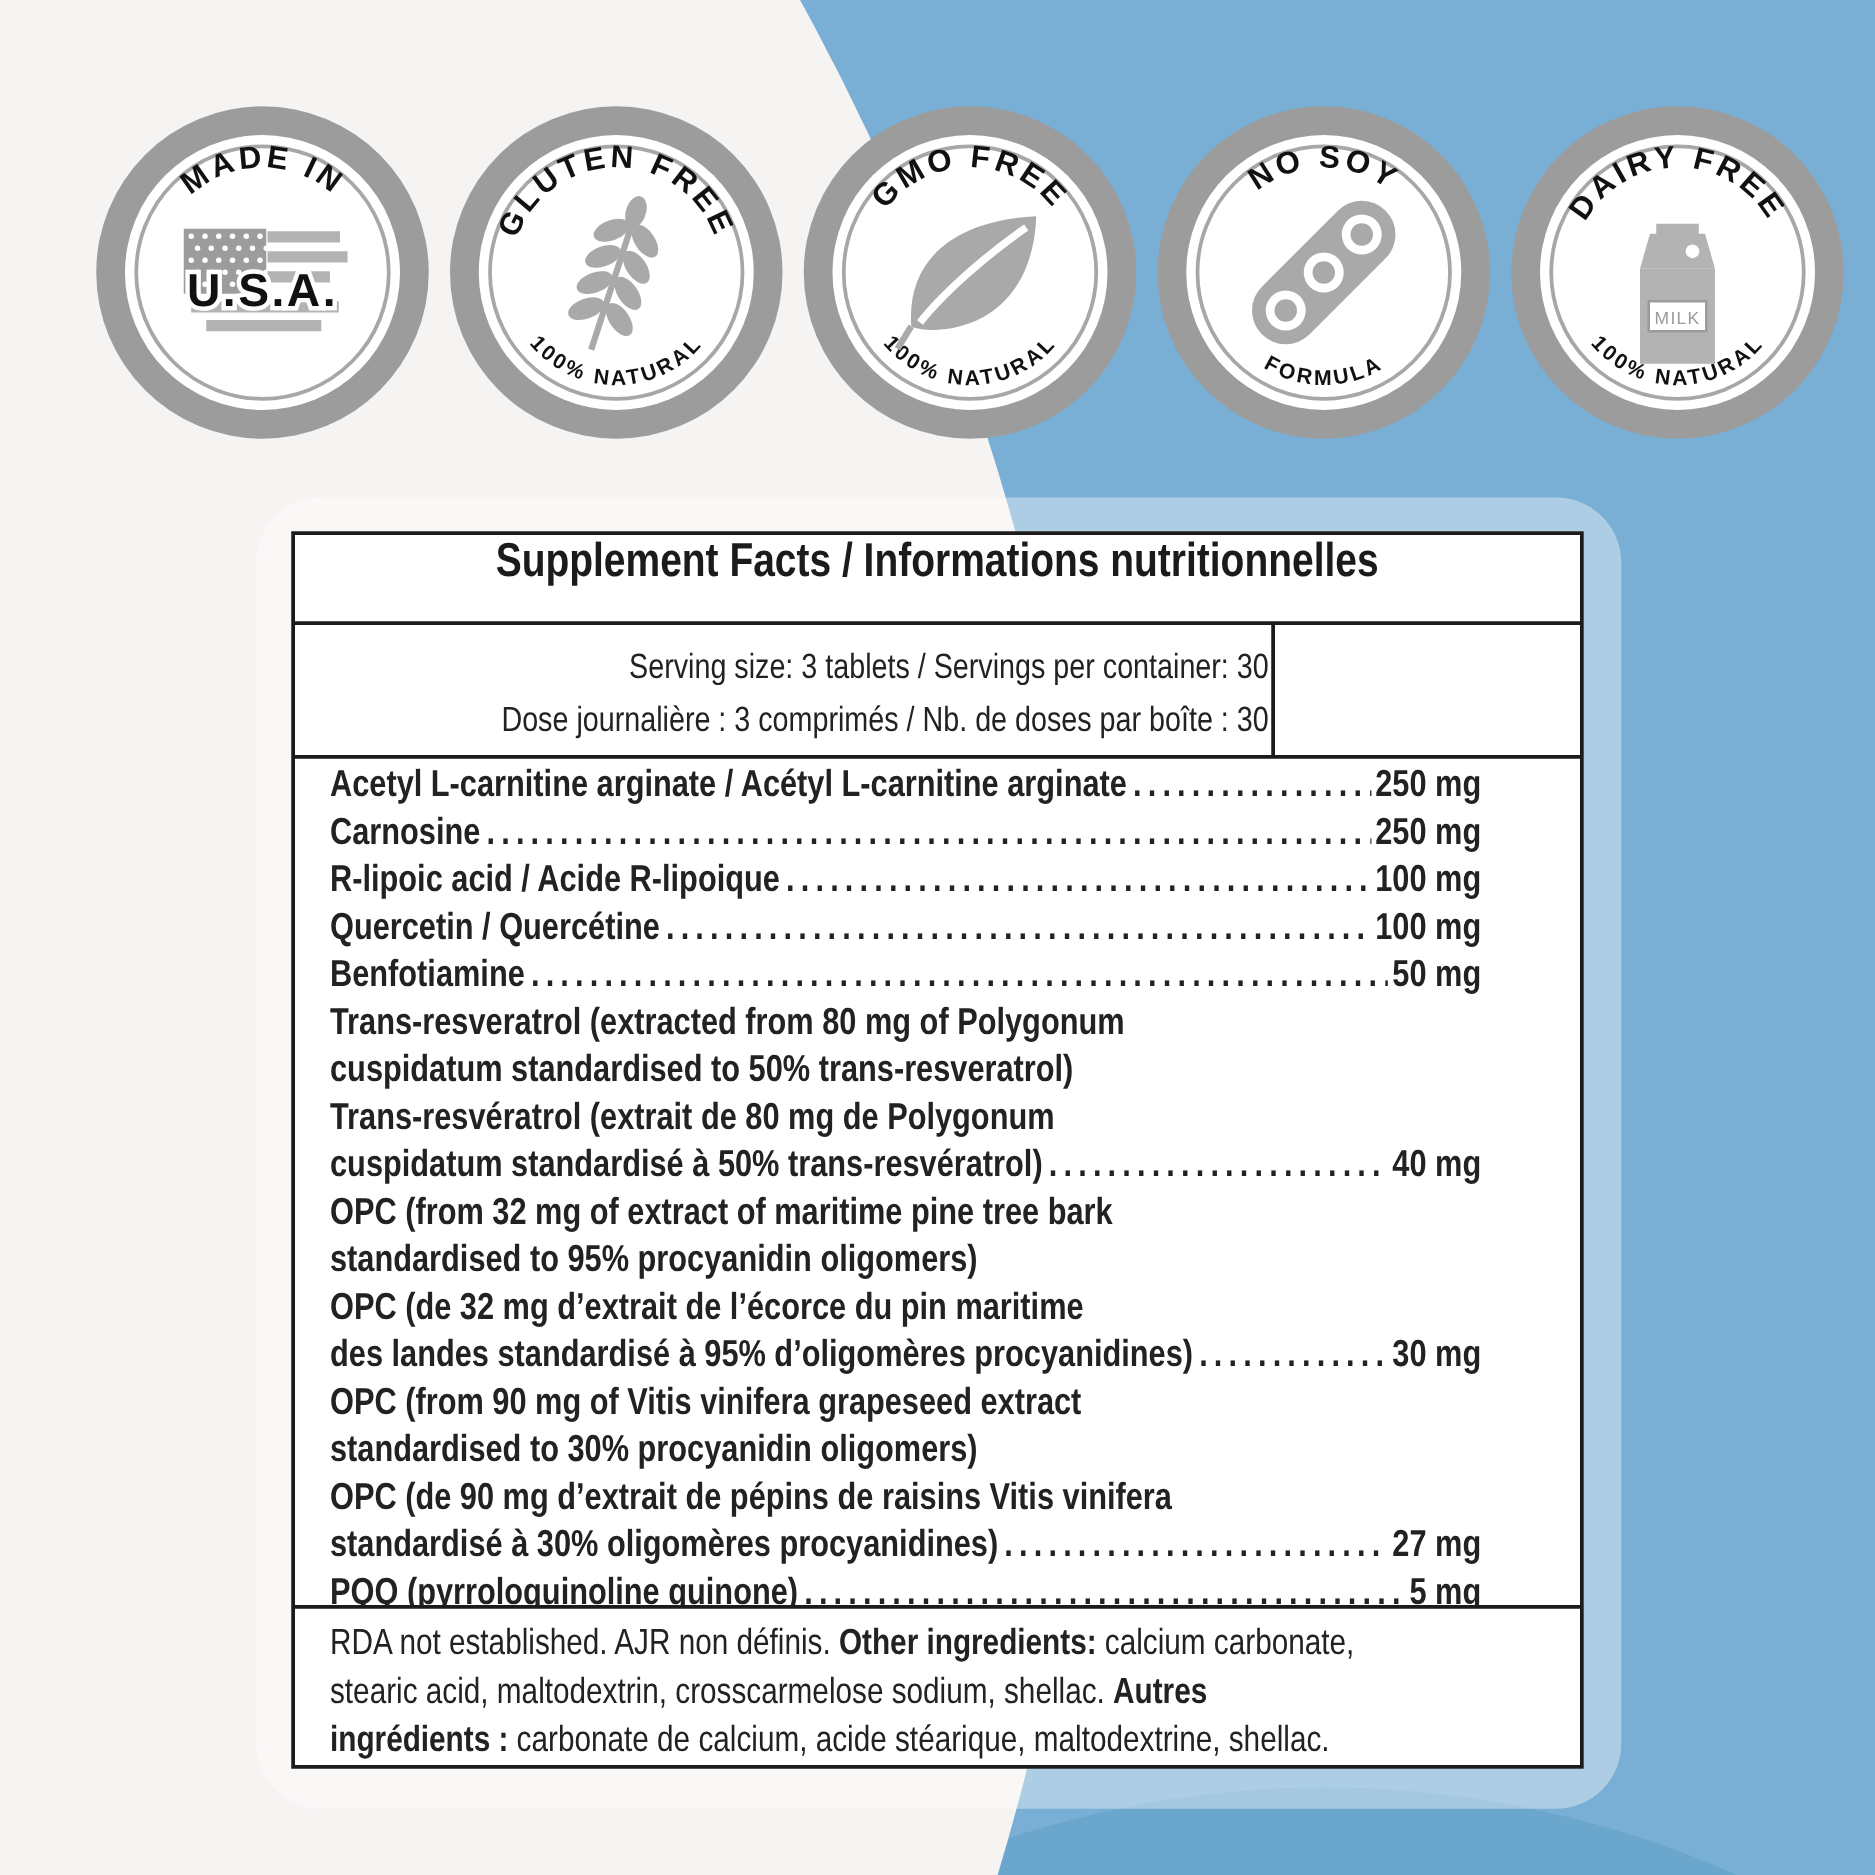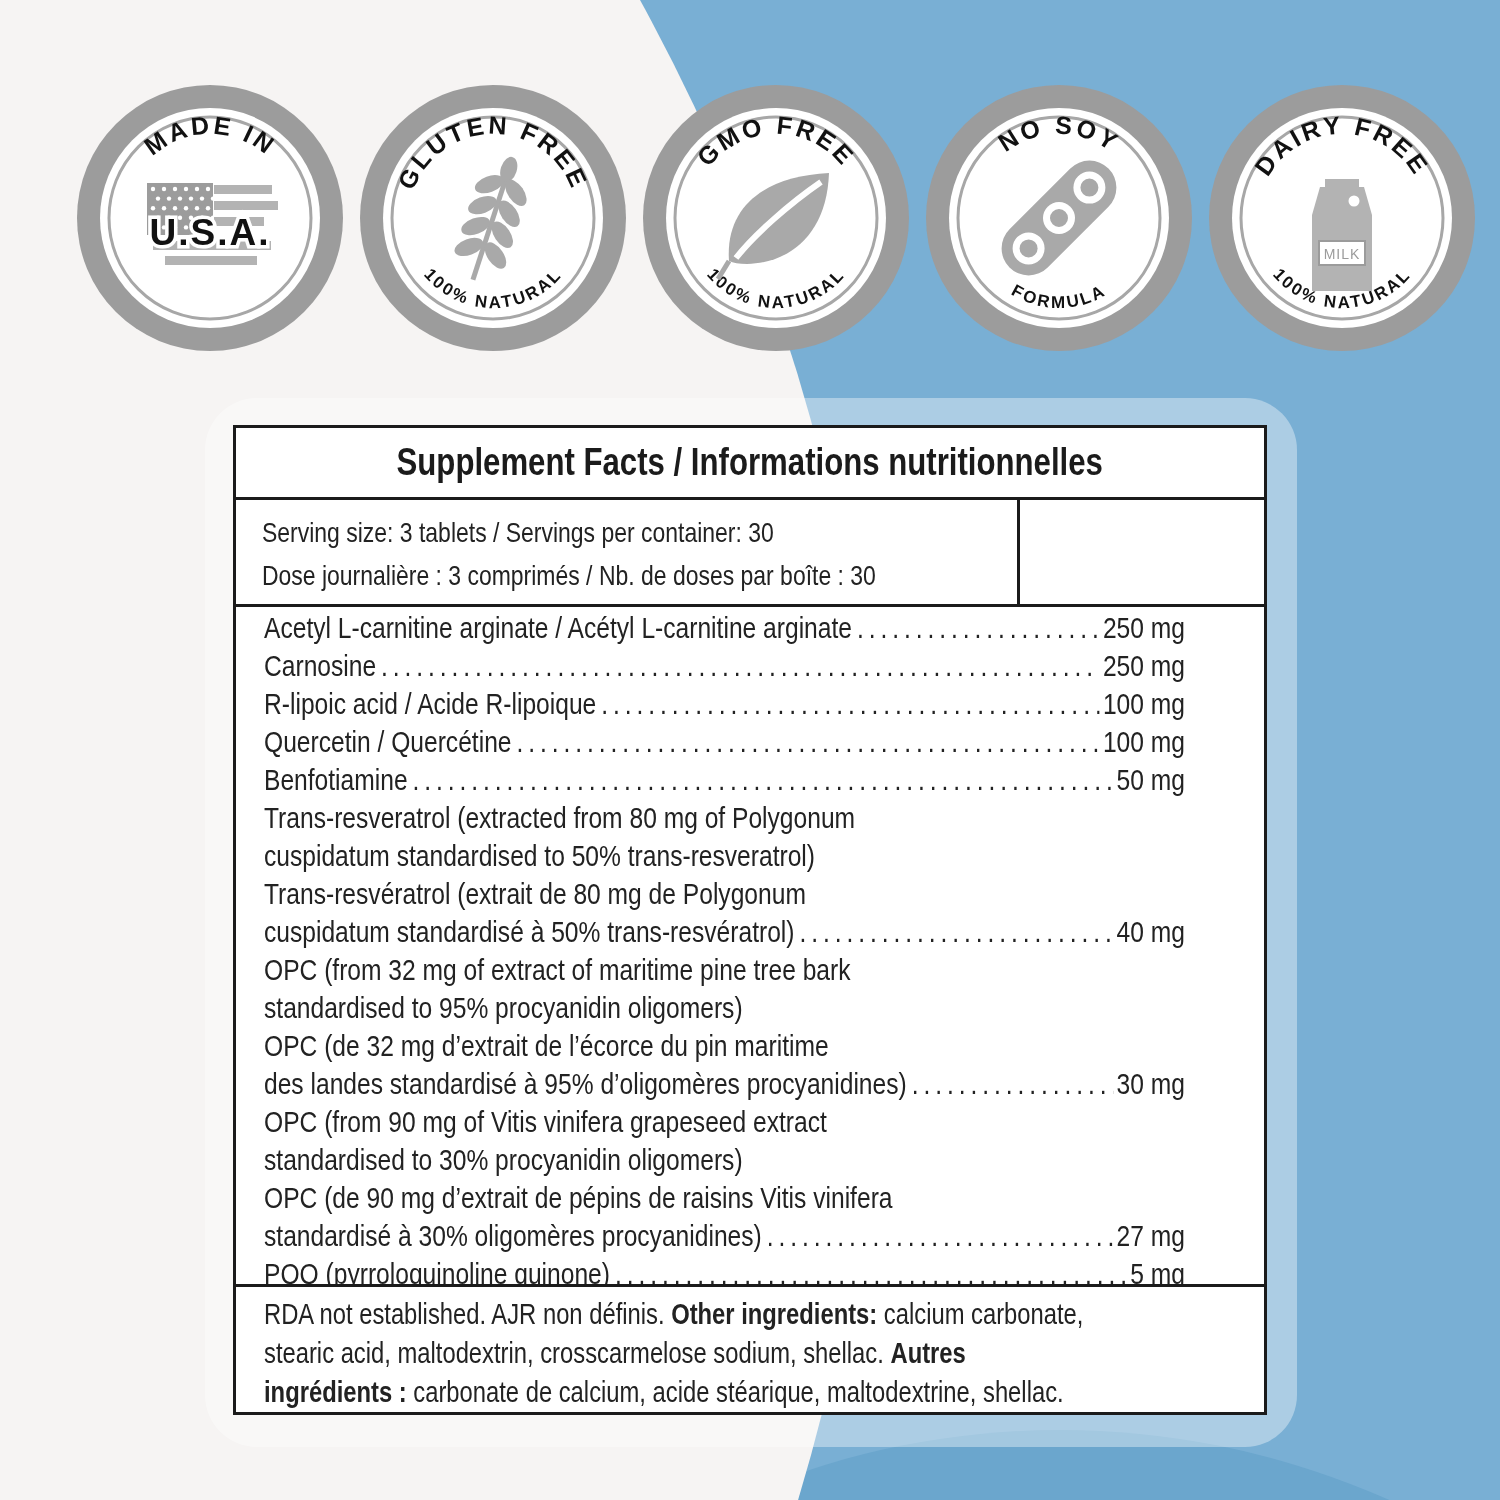--- a/index.html
+++ b/index.html
@@ -14,30 +14,30 @@
 
   
   .card{position:absolute;left:205px;top:398px;width:1092px;height:1049px;
         border-radius:52px;background:rgba(255,255,255,0.38);}
 
   
   .facts{position:absolute;left:233px;top:425px;width:1034px;height:990px;
          box-sizing:border-box;background:#ffffff;border:3px solid #1b1b1b;
          display:flex;flex-direction:column;color:#222;}
   .row-title{height:69px;border-bottom:3px solid #1b1b1b;display:flex;
-             align-items:center;justify-content:center;}
+             align-items:flex-start;justify-content:center;}
   .title-text{font-size:38px;font-weight:bold;color:#1b1b1b;white-space:nowrap;
               transform:scaleX(0.82);}
   .row-serving{height:107px;border-bottom:3px solid #1b1b1b;display:flex;box-sizing:border-box;}
   .sv-left{width:784px;box-sizing:border-box;border-right:3px solid #1b1b1b;
-           padding:11px 2px 0 26px;font-size:28px;line-height:43px;}
+           padding:11px 2px 0 26px;font-size:28px;line-height:43px;text-align:right;}
   .sv-right{flex:1;padding:11px 0 0 20px;font-size:28px;line-height:43px;}
   .cond{width:121.95%;transform:scaleX(0.82);transform-origin:0 0;white-space:nowrap;}
   .row-ing{flex:1;box-sizing:border-box;border-bottom:3px solid #1b1b1b;
-           padding:4px 79px 0 28px;font-size:30px;overflow:hidden;}
+           padding:4px 79px 0 28px;font-size:30px;overflow:hidden;font-weight:bold;}
   .ing-line{display:flex;align-items:baseline;height:38px;white-space:nowrap;}
   .dots{flex:1;overflow:hidden;margin:0 4px 0 6px;}
   .dots::after{content:"..........................................................................................................................................";
                letter-spacing:6px;font-size:30px;color:#222;}
   .amt{white-space:nowrap;}
   .row-footer{height:125px;box-sizing:border-box;padding:8px 20px 0 28px;
               font-size:29px;line-height:39px;}
   .b{font-weight:bold;}
 </style>
 </head>

